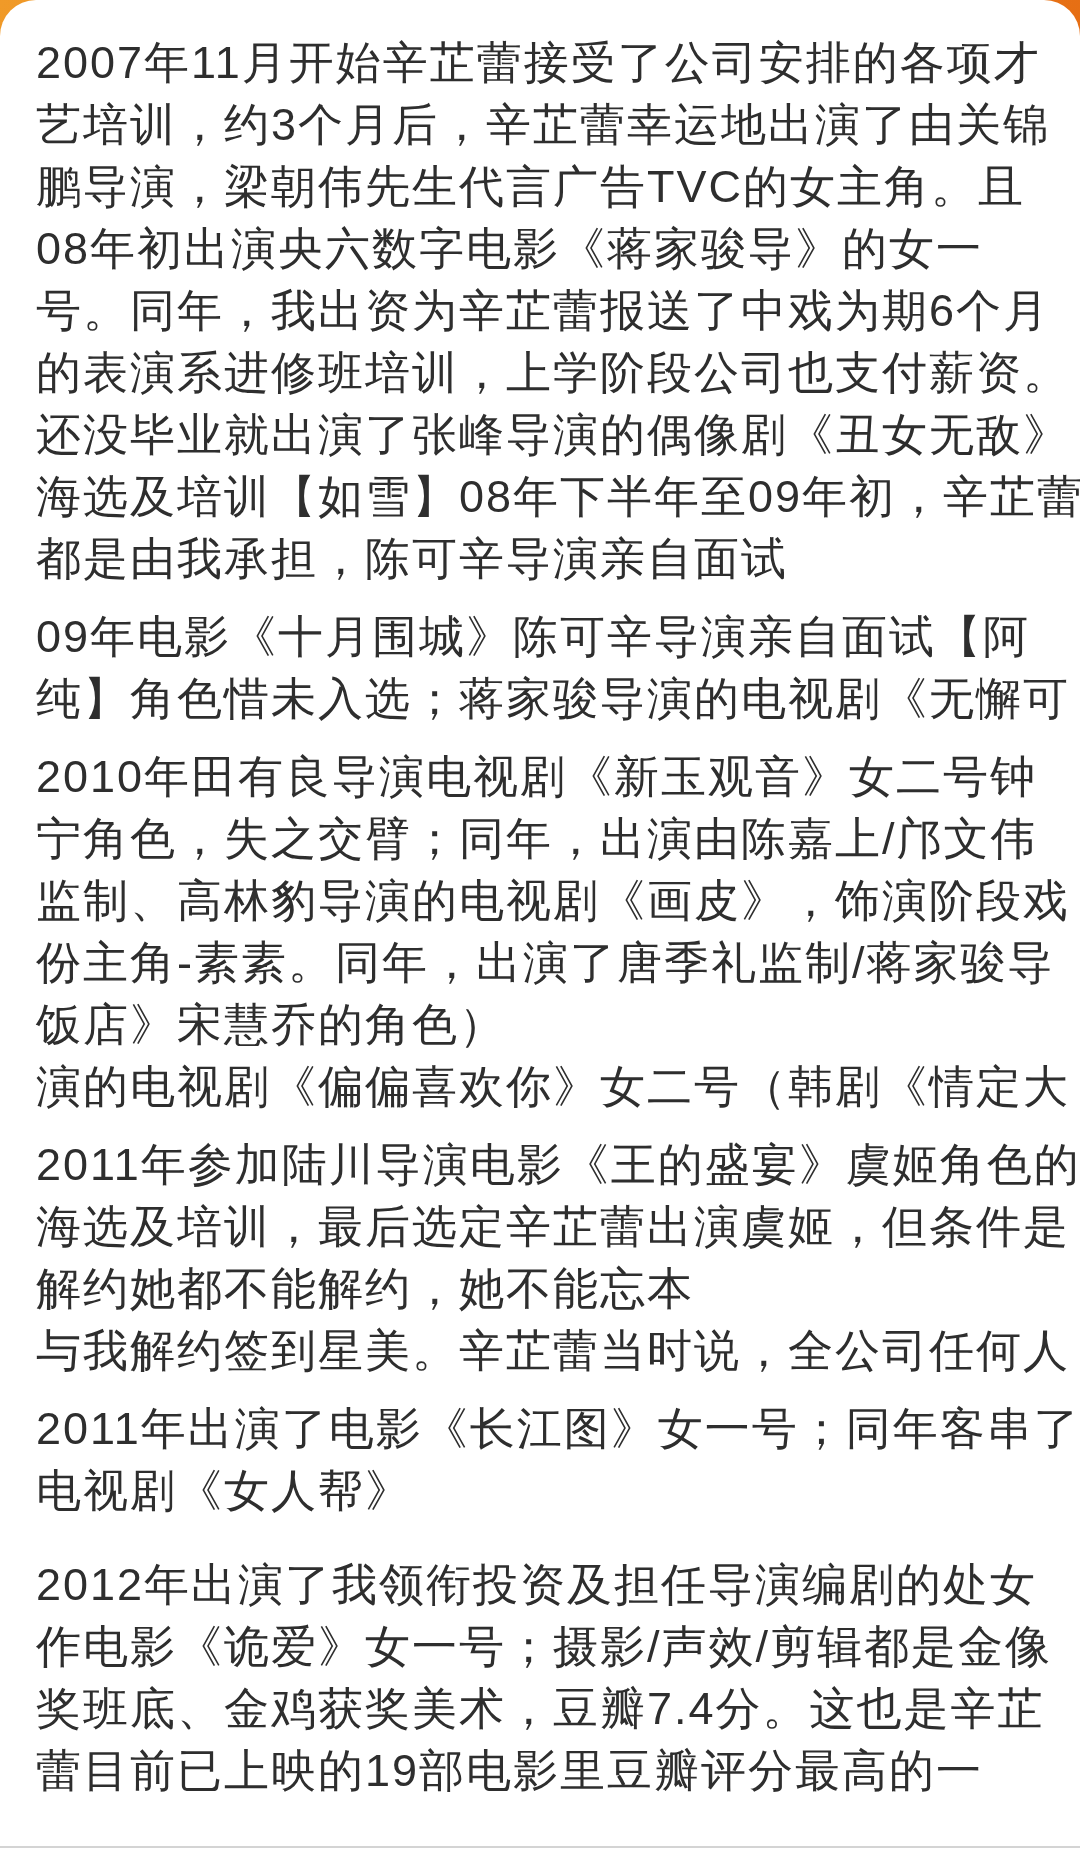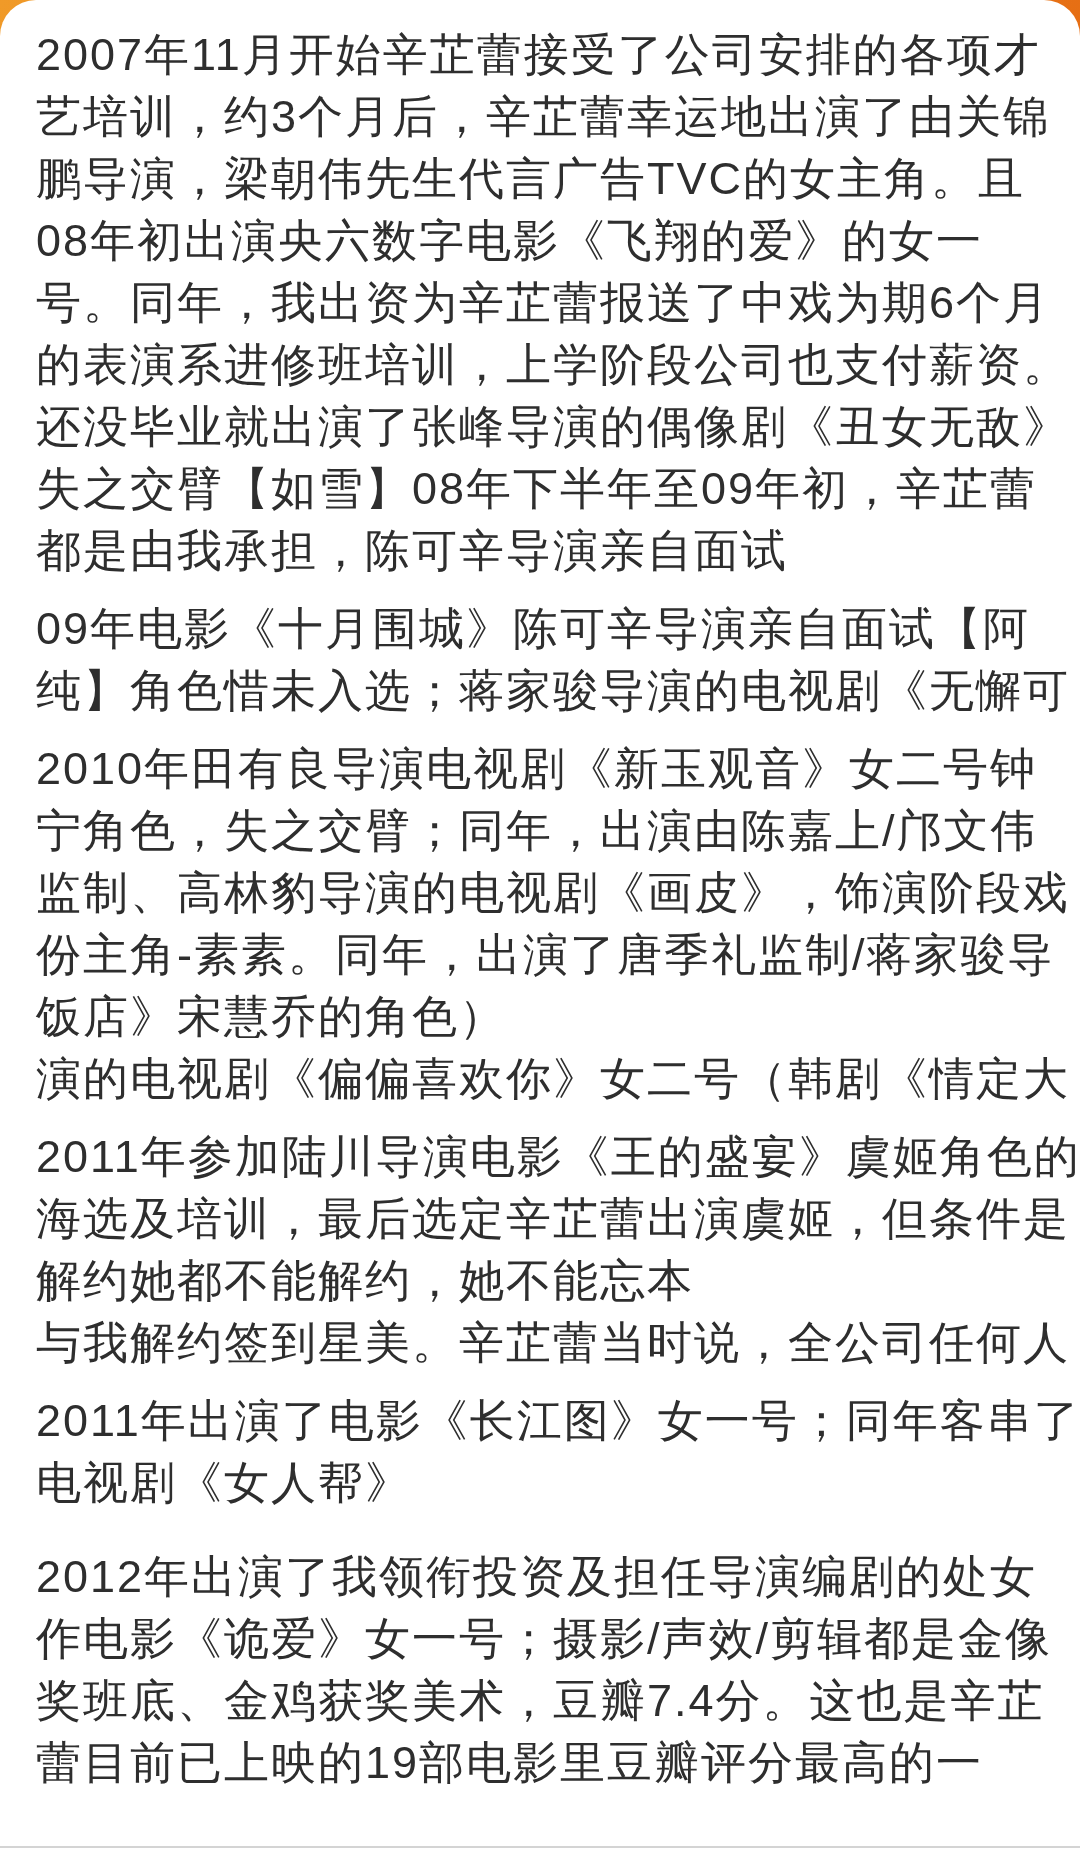--- a/index.html
+++ b/index.html
@@ -18,21 +18,21 @@
   }
   .card {
     position: absolute;
     top: 0;
     left: 0;
     right: 0;
     bottom: 0;
     background: var(--card-bg, #ffffff);
     border-radius: 36px 36px 0 0;
     box-sizing: border-box;
-    padding: 24px 36px 0 36px;
+    padding: 32px 36px 0 36px;
     overflow: hidden;
   }
   .card::after {
     content: "";
     position: absolute;
     left: 0;
     right: 0;
     bottom: 2px;
     height: 2px;
     background: #d4d4d4;
@@ -61,25 +61,25 @@
 </head>
 <body>
 
 <div class="page">
   <div class="card">
     <div class="article" id="article-text">
         <div class="paragraph">
           <div class="line">2007年11月开始辛芷蕾接受了公司安排的各项才</div>
           <div class="line">艺培训，约3个月后，辛芷蕾幸运地出演了由关锦</div>
           <div class="line">鹏导演，梁朝伟先生代言广告TVC的女主角。且</div>
-          <div class="line">08年初出演央六数字电影《飞翔的爱》的女一</div>
+          <div class="line">08年初出演央六数字电影《蒋家骏导》的女一</div>
           <div class="line">号。同年，我出资为辛芷蕾报送了中戏为期6个月</div>
           <div class="line">的表演系进修班培训，上学阶段公司也支付薪资。</div>
           <div class="line">还没毕业就出演了张峰导演的偶像剧《丑女无敌》</div>
-          <div class="line">失之交臂【如雪】08年下半年至09年初，辛芷蕾</div>
+          <div class="line">海选及培训【如雪】08年下半年至09年初，辛芷蕾</div>
           <div class="line">都是由我承担，陈可辛导演亲自面试</div>
         </div>
         <div class="paragraph">
           <div class="line">09年电影《十月围城》陈可辛导演亲自面试【阿</div>
           <div class="line">纯】角色惜未入选；蒋家骏导演的电视剧《无懈可</div>
         </div>
         <div class="paragraph">
           <div class="line">2010年田有良导演电视剧《新玉观音》女二号钟</div>
           <div class="line">宁角色，失之交臂；同年，出演由陈嘉上/邝文伟</div>
           <div class="line">监制、高林豹导演的电视剧《画皮》，饰演阶段戏</div>

